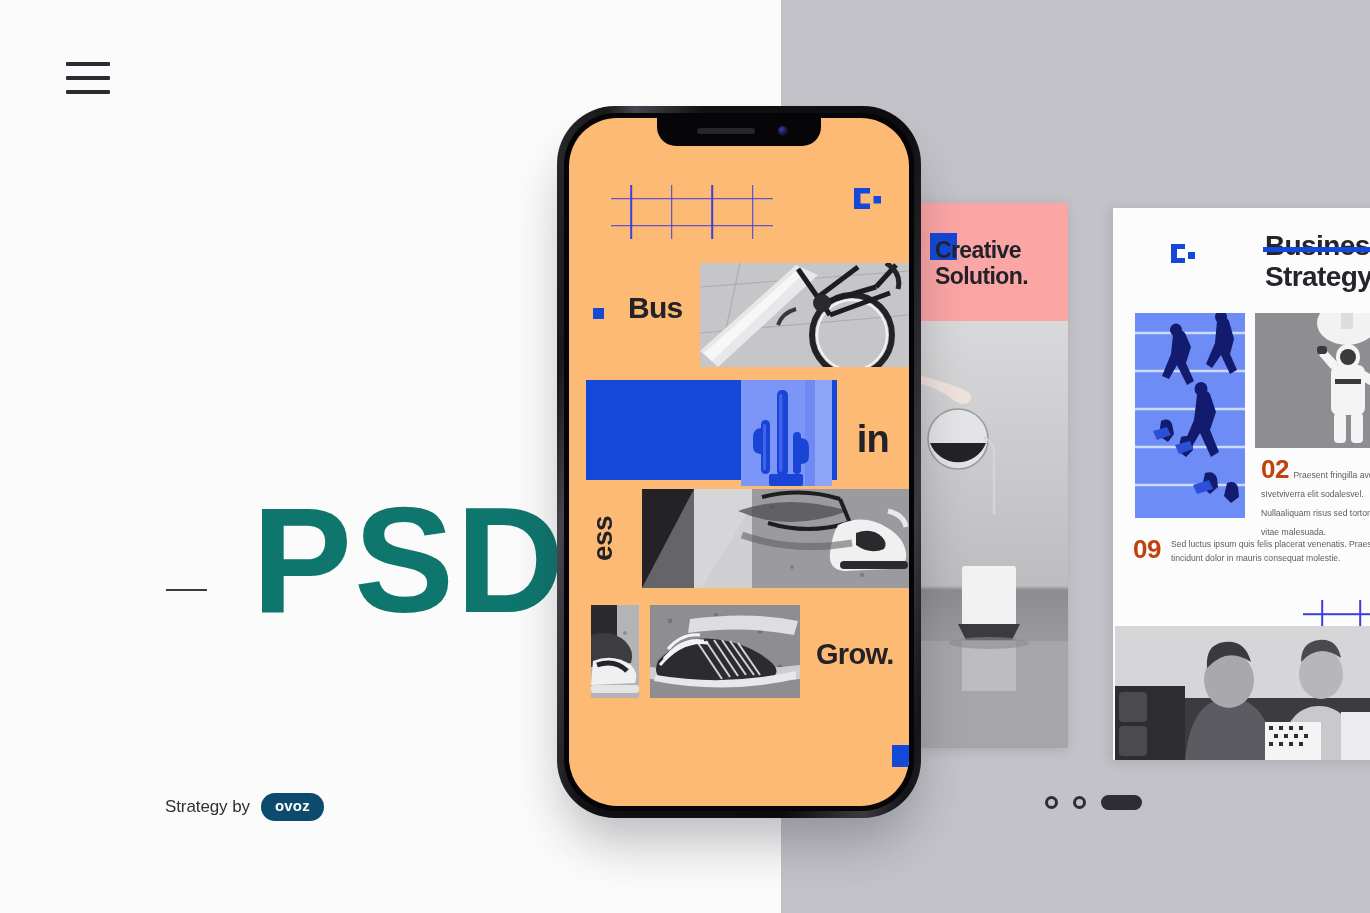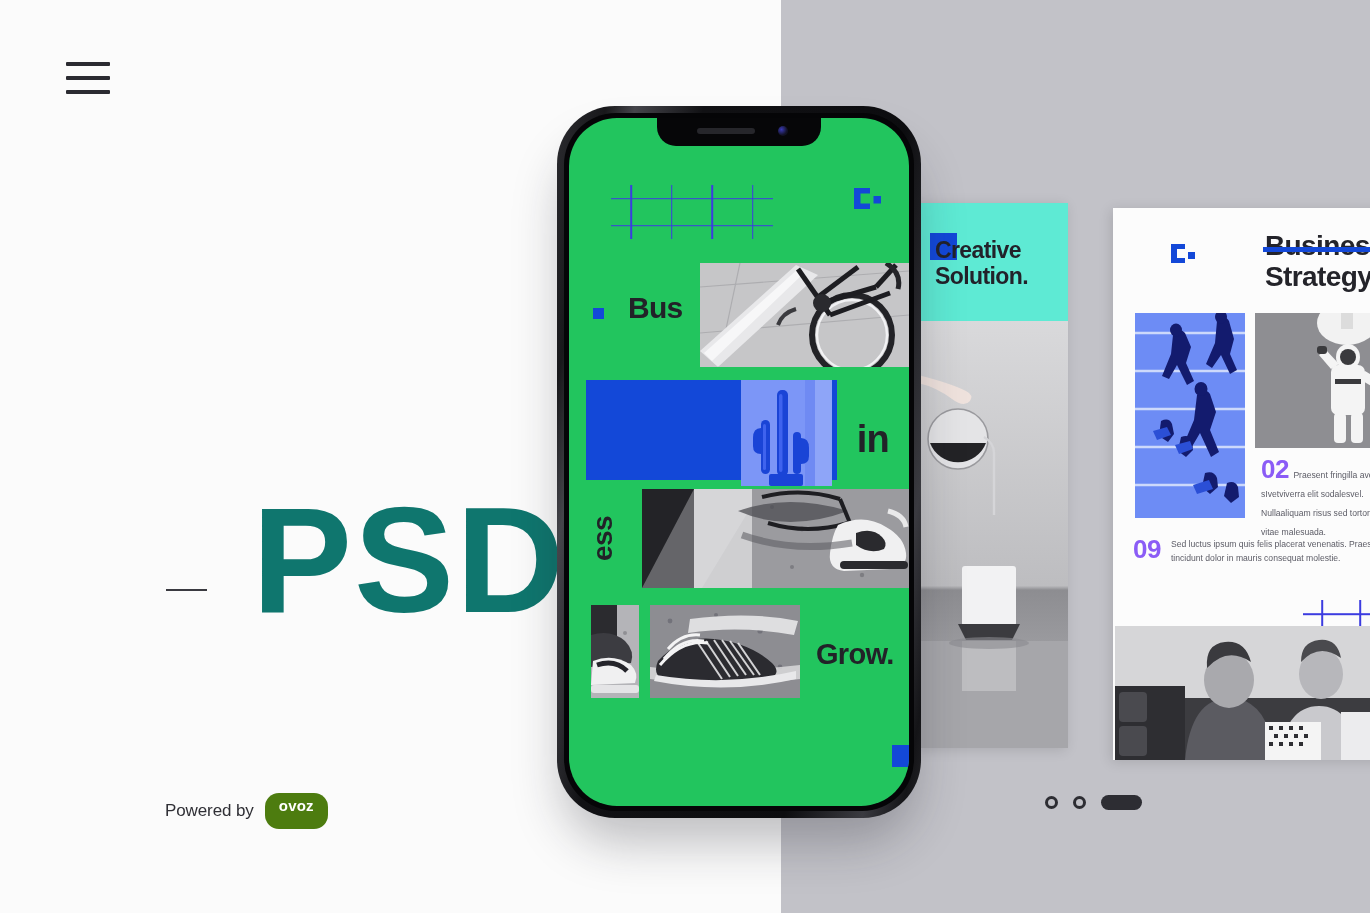--- a/index.html
+++ b/index.html
@@ -34,61 +34,61 @@
     position: absolute; left: 165px; top: 512px;
     font-size: 21px; font-weight: 700; color: #26262c;
     line-height: 1.52; letter-spacing: -0.2px;
   }
   .rule { position: absolute; left: 166px; top: 589px; width: 41px; height: 2px; background: #3a3a40; }
 
   .powered { position: absolute; left: 165px; top: 793px;
              display: flex; align-items: center; gap: 11px; }
   .powered-label { font-size: 17px; font-weight: 500; color: #2f2f35; letter-spacing: -0.1px; }
   .powered-badge {
-    background: #4d7c0f; color: #ffffff; border-radius: 14px;
-    padding: 4px 14px 15px; font-size: 15px; font-weight: 700; letter-spacing: 0.2px;
+    background: #0c4a6e; color: #ffffff; border-radius: 14px;
+    padding: 4px 14px 7px; font-size: 15px; font-weight: 700; letter-spacing: 0.2px;
   }
 
   
   .card3 { position: absolute; left: 1113px; top: 208px; width: 300px; height: 552px;
            background: #fcfcfc; box-shadow: -2px 2px 12px rgba(0,0,0,.13); overflow: hidden; }
   .c3-logo { position: absolute; left: 58px; top: 36px; width: 24px; height: 24px; }
   .c3-title { position: absolute; left: 152px; top: 22px; font-size: 28px; font-weight: 800;
               color: #24242a; line-height: 1.12; letter-spacing: -0.6px; white-space: nowrap; }
   .c3-strike { position: relative; display: inline-block; }
   .c3-strike::after { content:""; position: absolute; left: -2px; right: -2px; top: 53%;
                       height: 5px; background: #1348d8; }
   .c3-runimg { position: absolute; left: 22px; top: 105px; width: 110px; height: 205px; overflow: hidden; }
   .c3-gray1 { position: absolute; left: 142px; top: 105px; width: 158px; height: 135px; overflow: hidden; }
   .c3-block02 { position: absolute; left: 148px; top: 250px; width: 150px; }
   .c3-block01 { position: absolute; left: 20px; top: 330px; width: 280px; }
-  .numbig { font-size: 26px; font-weight: 800; color: #8b5cf6; line-height: .9; letter-spacing: -0.5px; }
+  .numbig { font-size: 26px; font-weight: 800; color: #c2410c; line-height: .9; letter-spacing: -0.5px; }
   .lorem { font-size: 8.6px; color: #5c5c66; line-height: 1.62; text-align: justify; }
   .c3-plusgrid { position: absolute; left: 190px; top: 392px; width: 115px; height: 56px; }
   .c3-people { position: absolute; left: 2px; top: 418px; width: 298px; height: 134px; overflow: hidden; }
 
   
   .card2 { position: absolute; left: 918px; top: 203px; width: 150px; height: 545px;
-           background: #5eead4; box-shadow: -2px 2px 12px rgba(0,0,0,.13); overflow: hidden; }
+           background: #fca5a5; box-shadow: -2px 2px 12px rgba(0,0,0,.13); overflow: hidden; }
   .c2-sq { position: absolute; left: 12px; top: 30px; width: 27px; height: 27px; background: #1348d8; }
   .c2-title { position: absolute; left: 17px; top: 34px; font-size: 23px; font-weight: 800;
               color: #22222a; line-height: 1.14; letter-spacing: -0.6px; white-space: nowrap; }
   .c2-img { position: absolute; left: 0px; top: 118px; width: 150px; height: 427px; overflow: hidden; }
 
   
   .phone { position: absolute; left: 557px; top: 106px; width: 364px; height: 712px; }
   .phone-shadow { position: absolute; left: 6px; top: 16px; width: 352px; height: 694px;
                   border-radius: 56px; box-shadow: 0 26px 50px rgba(30,30,40,.28); }
   .phone-body { position: absolute; left: 0; top: 0; width: 364px; height: 712px; border-radius: 58px;
                 background: linear-gradient(100deg,#2b2b2f 0%, #18181b 10%, #45454b 16%, #111114 30%,
                             #0c0c0f 72%, #3a3a40 88%, #141417 96%, #242428 100%); }
   .phone-rim { position: absolute; left: 7px; top: 7px; width: 350px; height: 698px; border-radius: 52px;
                background: #050507; }
   .phone-screen { position: absolute; left: 12px; top: 12px; width: 340px; height: 688px;
-                  border-radius: 48px; background: #22c55e; overflow: hidden; }
+                  border-radius: 48px; background: #fdba74; overflow: hidden; }
   .notch { position: absolute; left: 50%; transform: translateX(-50%); top: 0;
            width: 164px; height: 28px; background: #060608;
            border-bottom-left-radius: 19px; border-bottom-right-radius: 19px; z-index: 9; }
   .speaker { position: absolute; left: 40px; top: 10px; width: 58px; height: 6px;
              border-radius: 3px; background: #26262b; }
   .camera { position: absolute; right: 33px; top: 8px; width: 10px; height: 10px; border-radius: 50%;
             background: radial-gradient(circle at 35% 35%, #3a3ab5 0%, #121225 60%, #0a0a12 100%); }
 
   
   .scr-plusgrid { position: absolute; left: 42px; top: 67px; width: 162px; height: 54px; }
@@ -137,21 +137,21 @@
   <div class="hamburger">
     <span></span>
     <span></span>
     <span></span>
   </div>
 
   <div class="psd-watermark">PSD</div>
   <div class="rule"></div>
 
   <div class="powered">
-    <span class="powered-label">Powered by</span>
+    <span class="powered-label">Strategy by</span>
     <span class="powered-badge">ovoz</span>
   </div>
 
   <div class="card3">
     <svg class="c3-logo" viewBox="0 0 24 24">
       <path d="M0 0 H14 V5 H6 V14 H14 V19 H0 Z" fill="#1348d8"></path>
       <rect x="17" y="8" width="7" height="7" fill="#1348d8"></rect>
     </svg>
     <div class="c3-title">
       <span class="c3-strike">Business</span><br>

